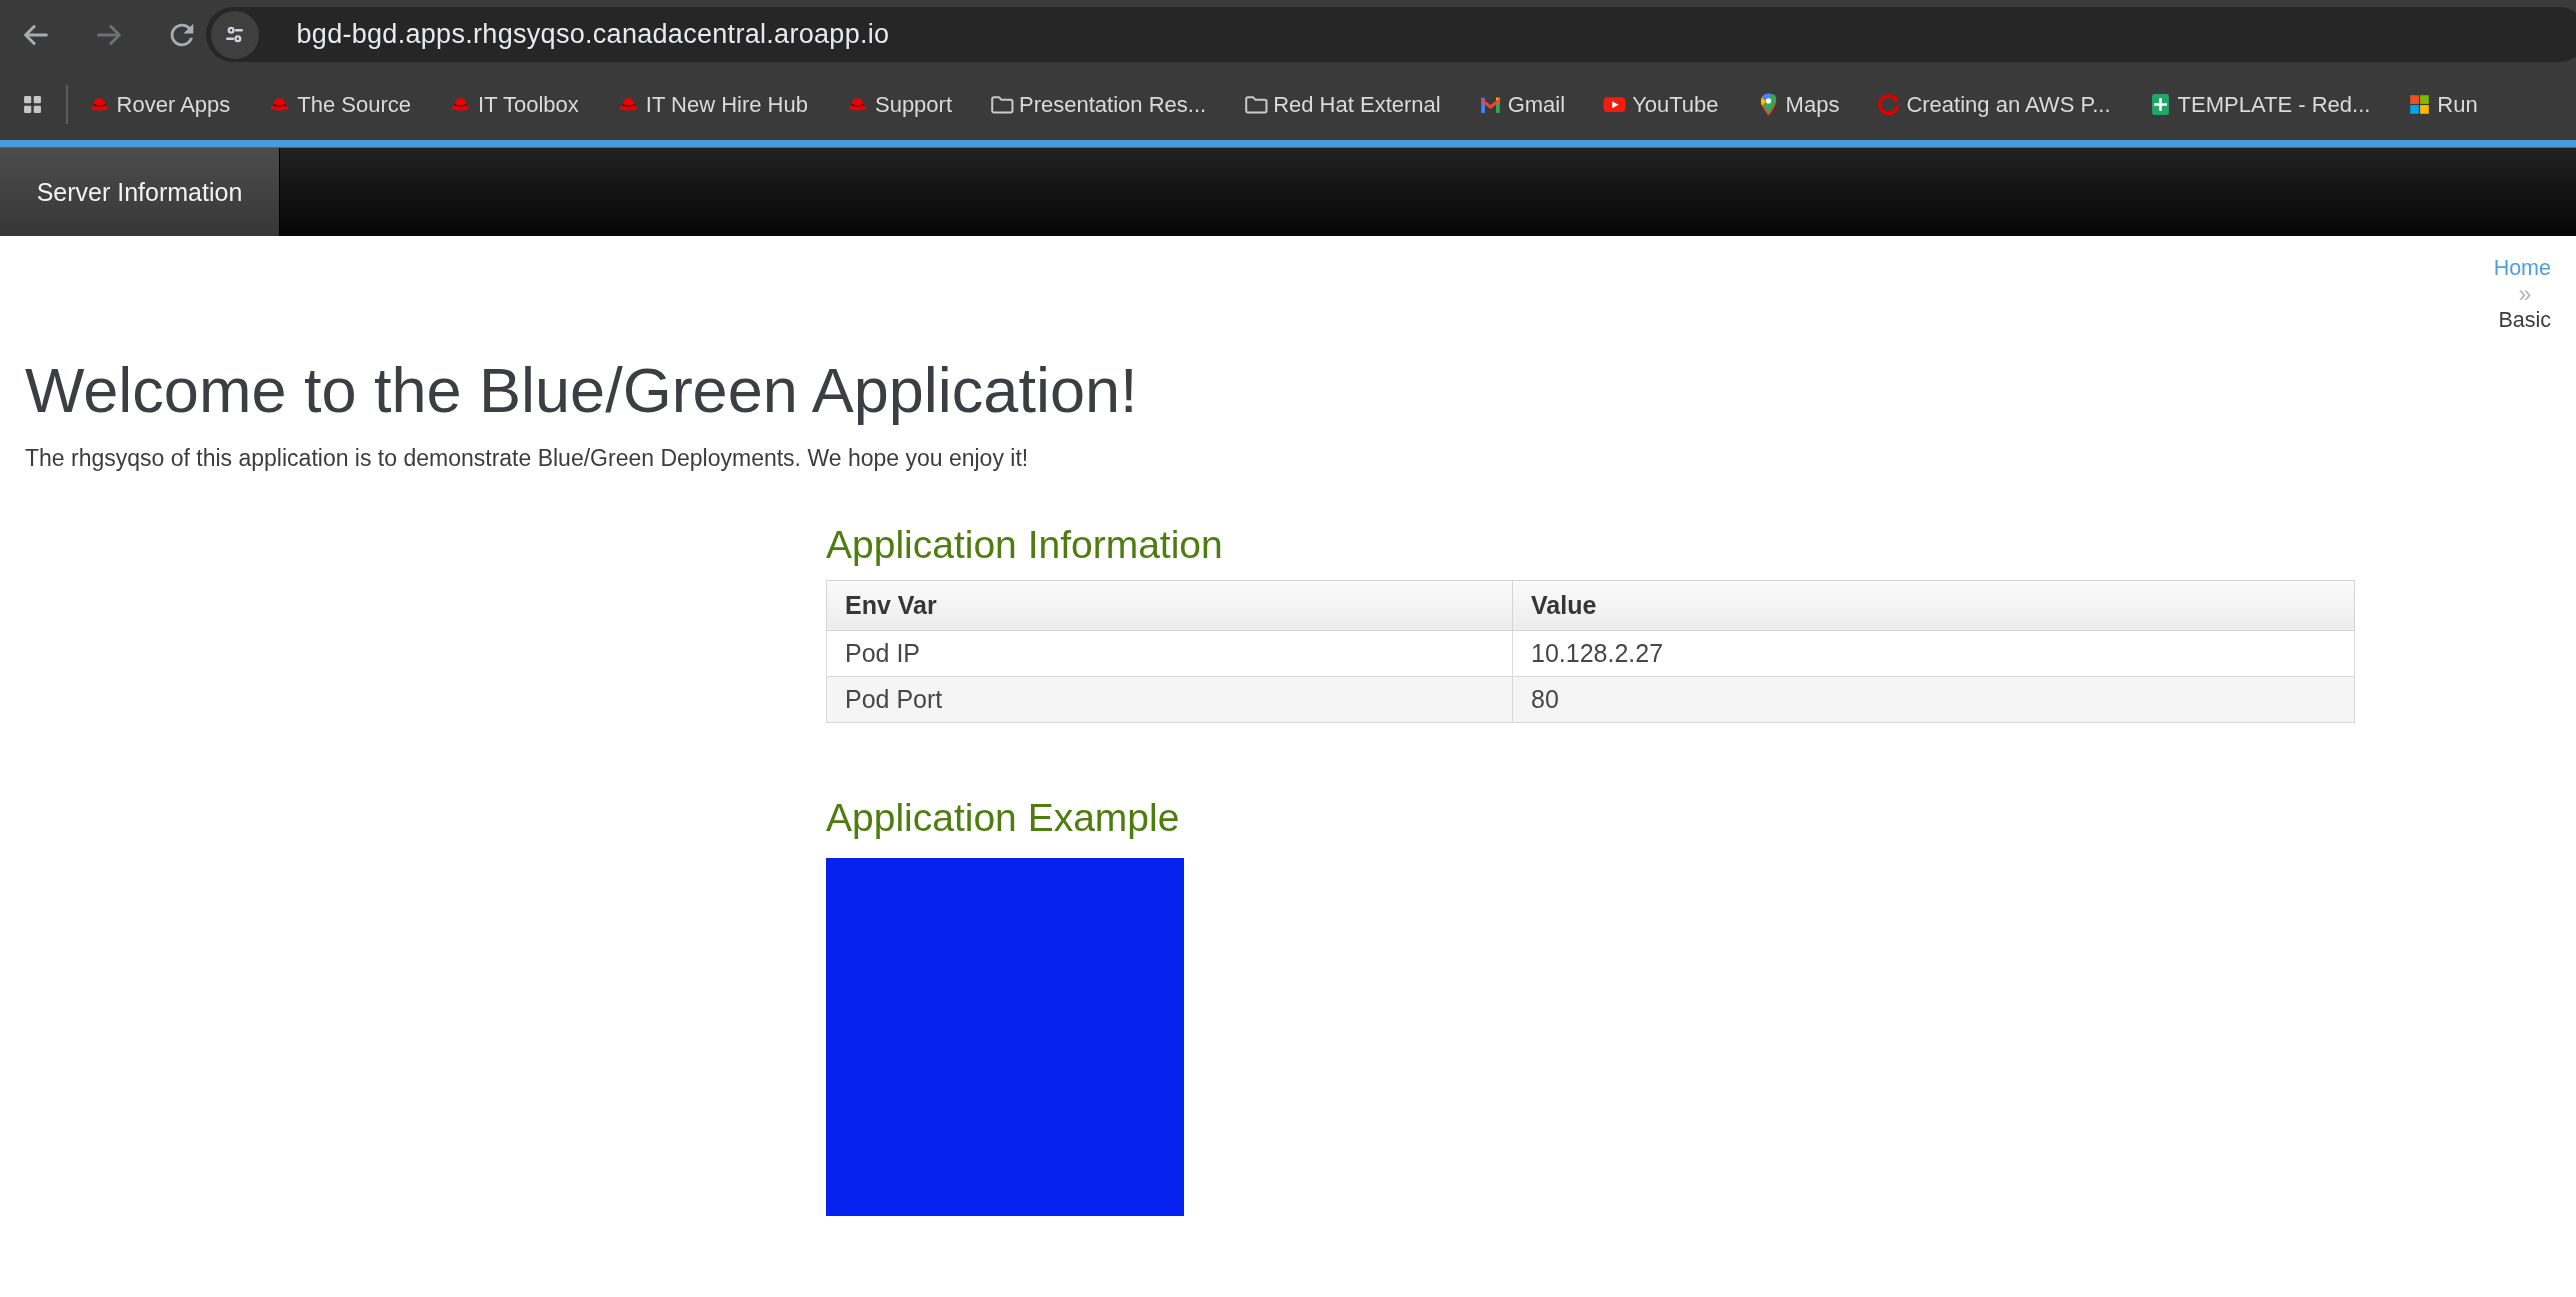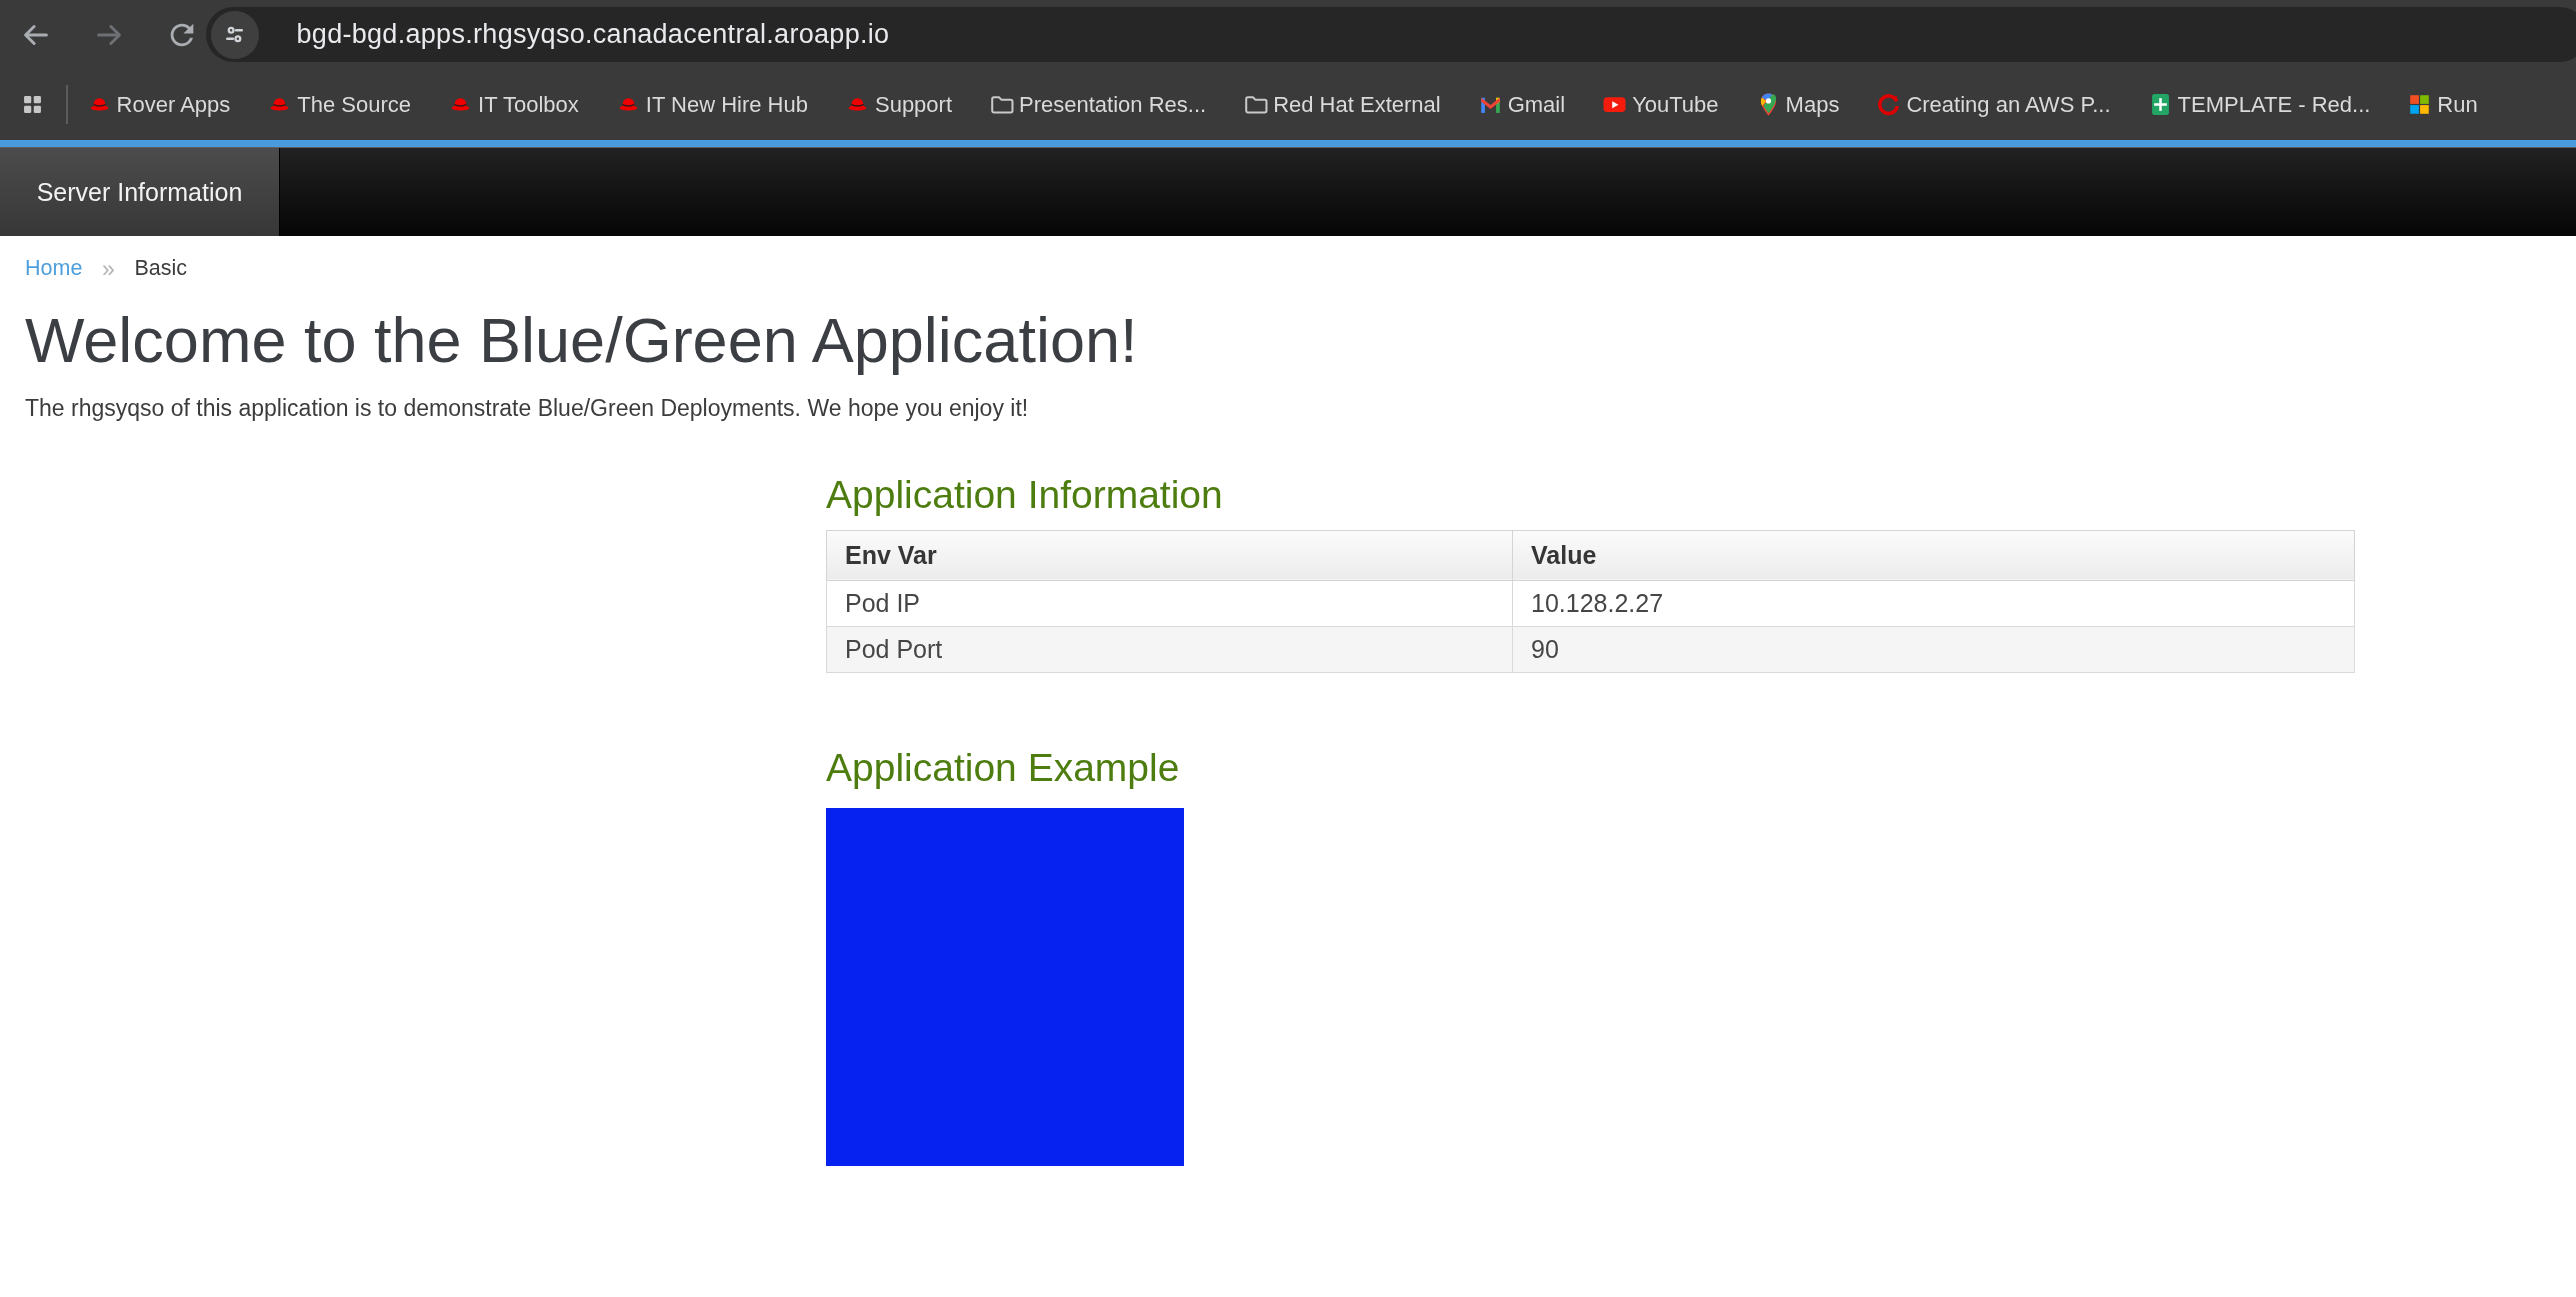--- a/index.html
+++ b/index.html
@@ -33,21 +33,21 @@
   .accent-line { height:7.2px; }
   .navbar { height:89px; border-top:1.8px solid #5e5e5e;
     background:linear-gradient(to bottom,#212121 0%,#060606 100%); display:flex; }
   .nav-tab { width:280px; height:100%; display:flex; align-items:center; justify-content:center;
     background:linear-gradient(to bottom,#4c4c4c 0%,#373737 100%);
     border-right:0.9px solid #000; cursor:pointer; }
   .nav-tab-label { font-size:25px; color:#f2f2f2; }
 
   
   .page-body { padding:0 25px; }
-  .breadcrumb { margin-top:19.7px; font-size:21.5px; display:flex; align-items:flex-start; }
+  .breadcrumb { margin-top:19.7px; font-size:21.5px; display:flex; align-items:flex-end;flex-direction:column; }
   .crumb-link { text-decoration:none; cursor:pointer; }
   .crumb-sep { color:#b5b5b5; margin:0 19.7px; font-size:23px; }
   .crumb-current { color:#3c3c3c; }
   h1.page-title { margin-top:23px; font-size:63px; line-height:1.08; font-weight:300; color:#3b3e42; }
   p.page-subtitle { margin-top:21.5px; font-size:23px; line-height:27px; color:#3c3c3c; }
 
   .content-col { margin:50px 0 0 801px; width:1529px; }
   h2.section-title { font-size:39px; line-height:45px; font-weight:300; color:#4d7c0f; }
   .section-example { margin-top:72px; }
 
@@ -241,21 +241,21 @@
           <th>Value</th>
         </tr>
       </thead>
       <tbody>
         <tr>
           <td>Pod IP</td>
           <td>10.128.2.27</td>
         </tr>
         <tr class="striped">
           <td>Pod Port</td>
-          <td>90</td>
+          <td>80</td>
         </tr>
       </tbody>
     </table>
 
     <h2 class="section-title section-example">Application Example</h2>
     <div class="swatch" style="background-color: rgb(5, 34, 240);"></div>
   </div>
 </div>
 
 

